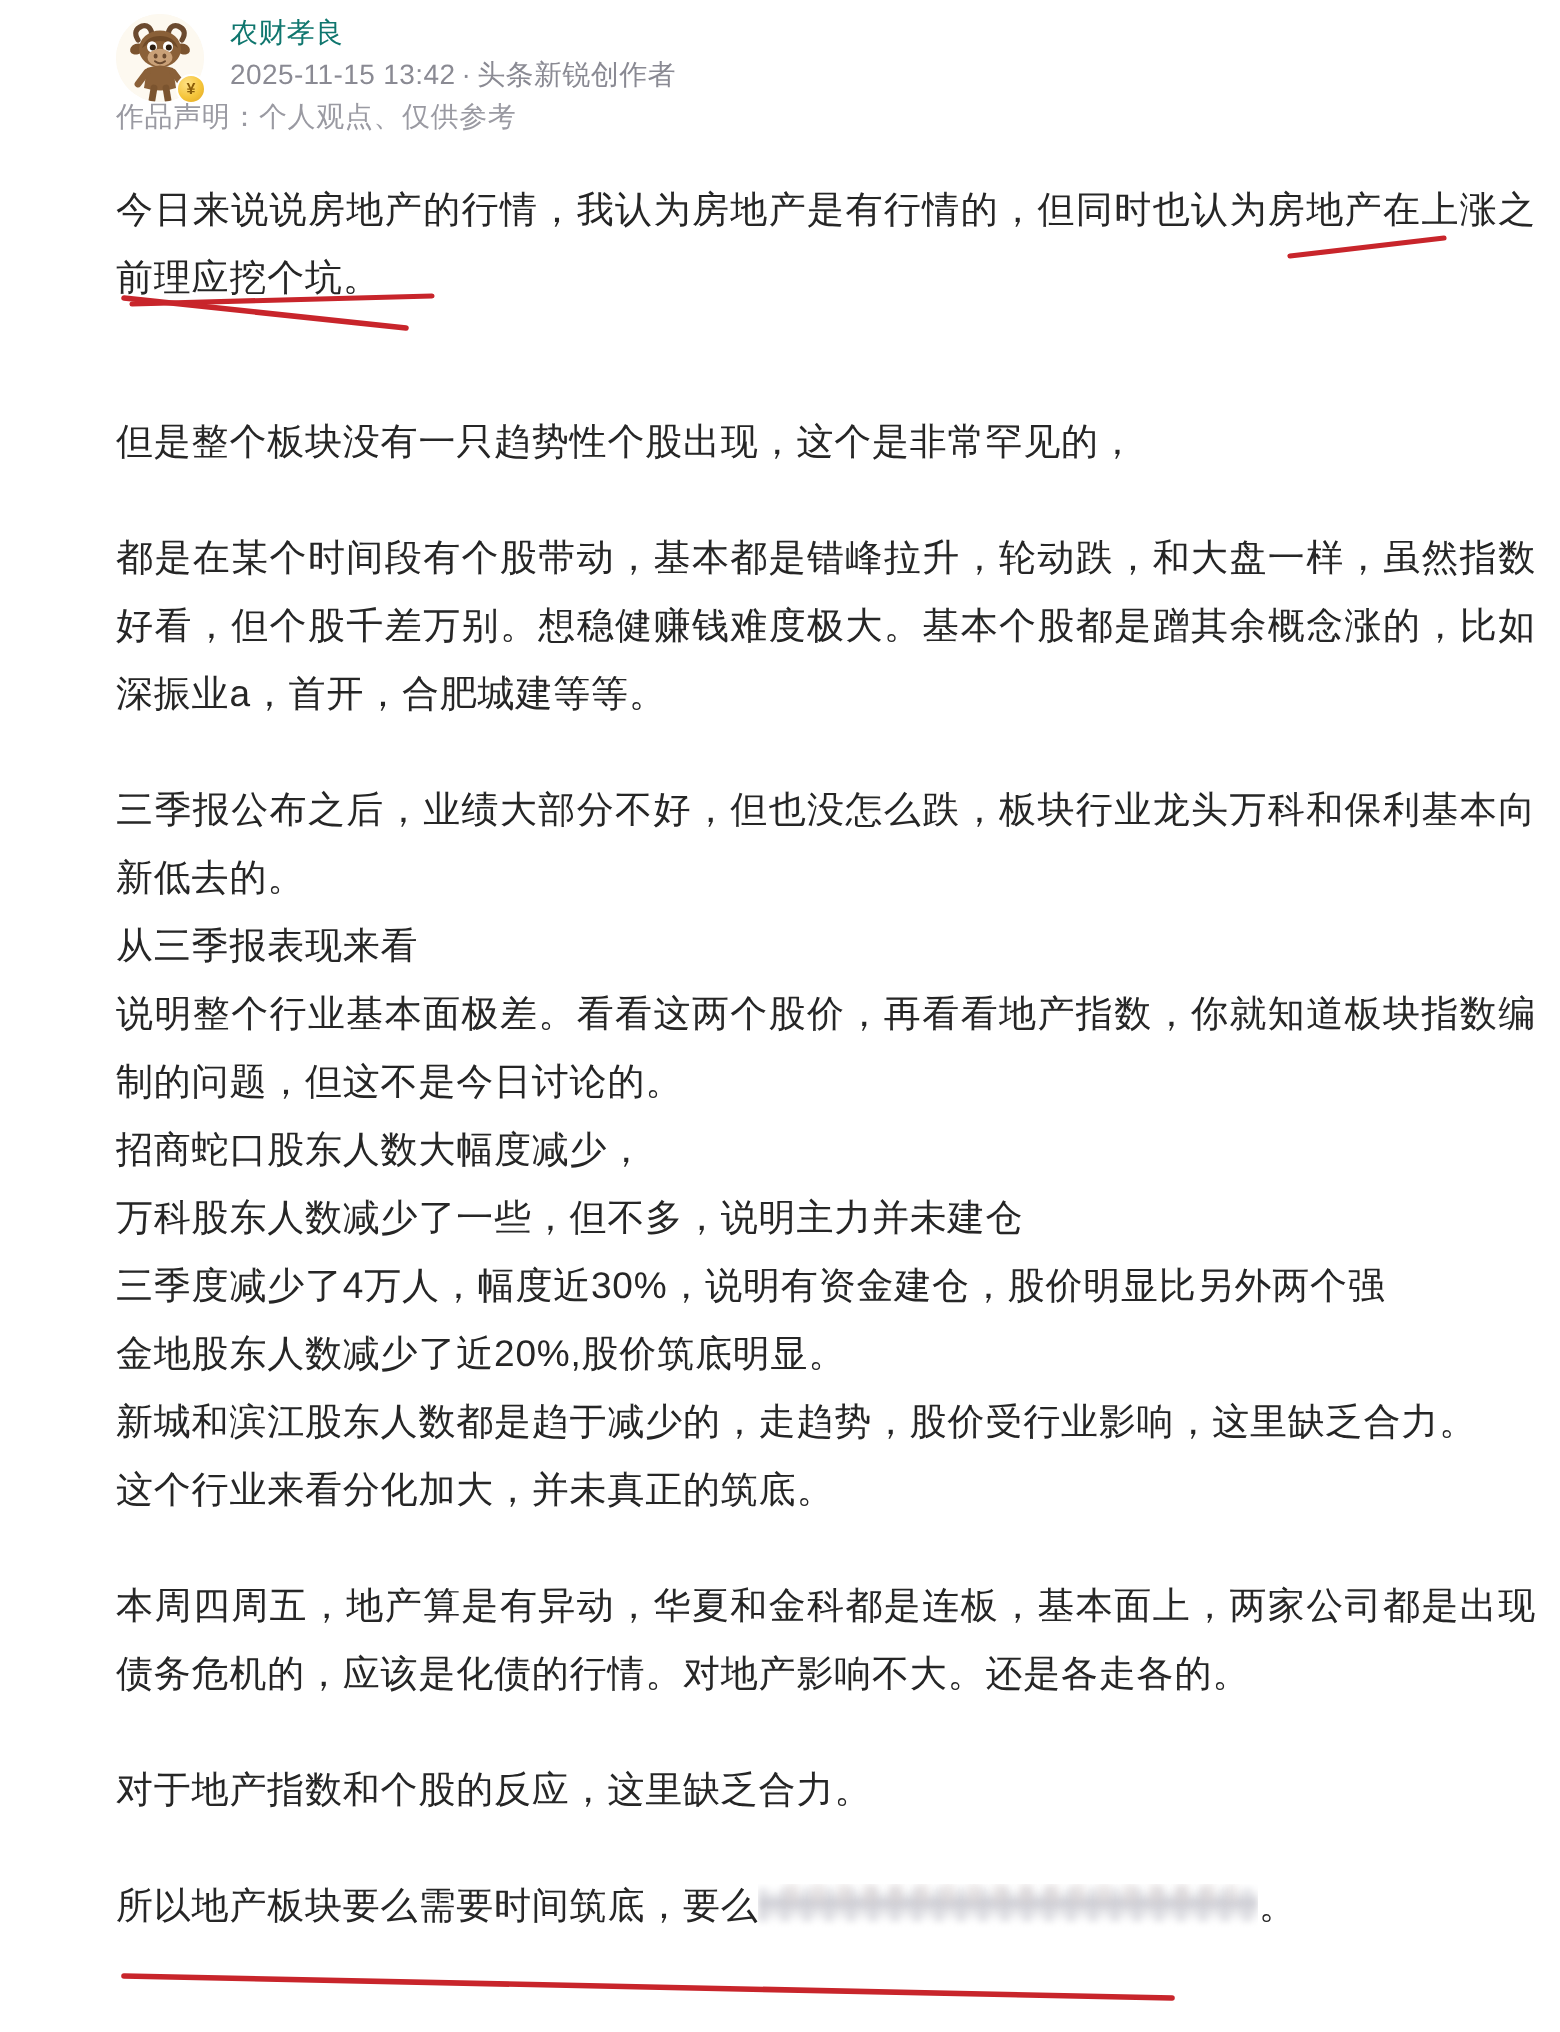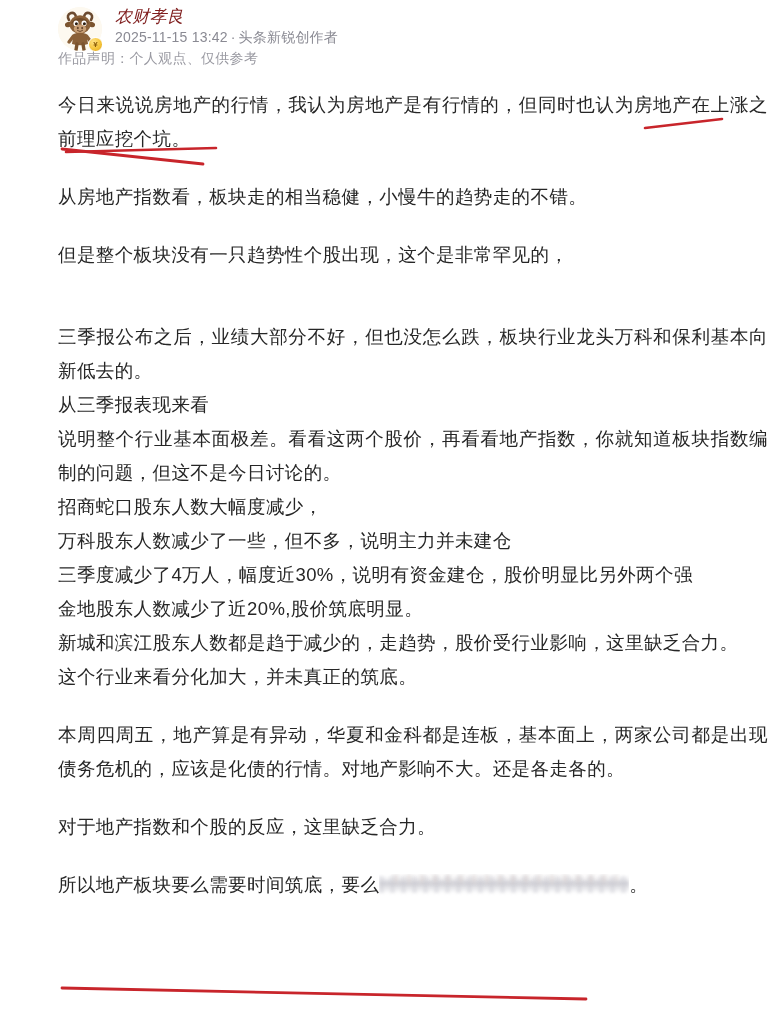--- a/index.html
+++ b/index.html
@@ -69,26 +69,25 @@
     font-size: 8px;
     line-height: 1;
     font-weight: bold;
   }
 
   .header-text {
     margin-left: 13px;
     padding-top: 0px;
   }
   .author-name {
-    font-size: 17px;
+    font-size: 14px;
     line-height: 21px;
-    color: #7f1d1d;
+    color: #0f766e;
     font-weight: 500;
     letter-spacing: 0.2px;
-    font-style: italic;
   }
   .meta-line {
     font-size: 14px;
     line-height: 19px;
     color: #8a8a93;
     margin-top: 1px;
     letter-spacing: 0.2px;
     white-space: nowrap;
   }
   .meta-sep { padding: 0 3px; }
@@ -232,26 +231,26 @@
     </div>
   </div>
 
   <div class="disclaimer">作品声明：个人观点、仅供参考</div>
 
   <div class="article">
 
     <p class="para">今日来说说房地产的行情，我认为房地产是有行情的，但同时也认为房地产在上涨之前理应挖个坑。</p>
     <div class="gap-lg"></div>
 
-    <p class="para">从房地产指数看，板块走的相当稳健，小慢牛的趋势走的不错。</p>
     <div class="gap-lg"></div>
 
     <p class="para">但是整个板块没有一只趋势性个股出现，这个是非常罕见的，</p>
     <div class="gap-lg"></div>
 
+    <p class="para">都是在某个时间段有个股带动，基本都是错峰拉升，轮动跌，和大盘一样，虽然指数好看，但个股千差万别。想稳健赚钱难度极大。基本个股都是蹭其余概念涨的，比如深振业a，首开，合肥城建等等。</p>
     <div class="gap-lg"></div>
 
     <p class="para">三季报公布之后，业绩大部分不好，但也没怎么跌，板块行业龙头万科和保利基本向新低去的。</p>
     <p class="para">从三季报表现来看</p>
     <p class="para">说明整个行业基本面极差。看看这两个股价，再看看地产指数，你就知道板块指数编制的问题，但这不是今日讨论的。</p>
     <p class="para">招商蛇口股东人数大幅度减少，</p>
     <p class="para">万科股东人数减少了一些，但不多，说明主力并未建仓</p>
     <p class="para">三季度减少了4万人，幅度近30%，说明有资金建仓，股价明显比另外两个强</p>
     <p class="para">金地股东人数减少了近20%,股价筑底明显。</p>
     <p class="para">新城和滨江股东人数都是趋于减少的，走趋势，股价受行业影响，这里缺乏合力。</p>

